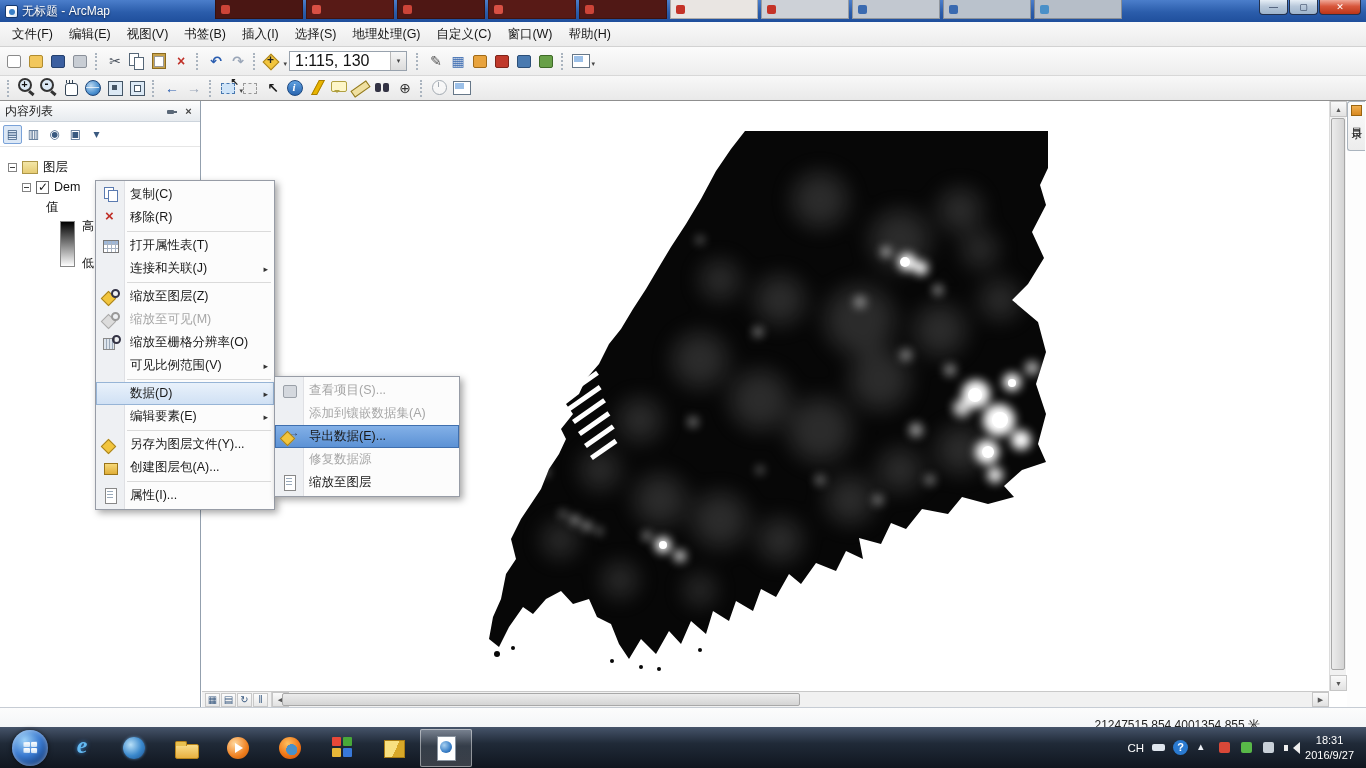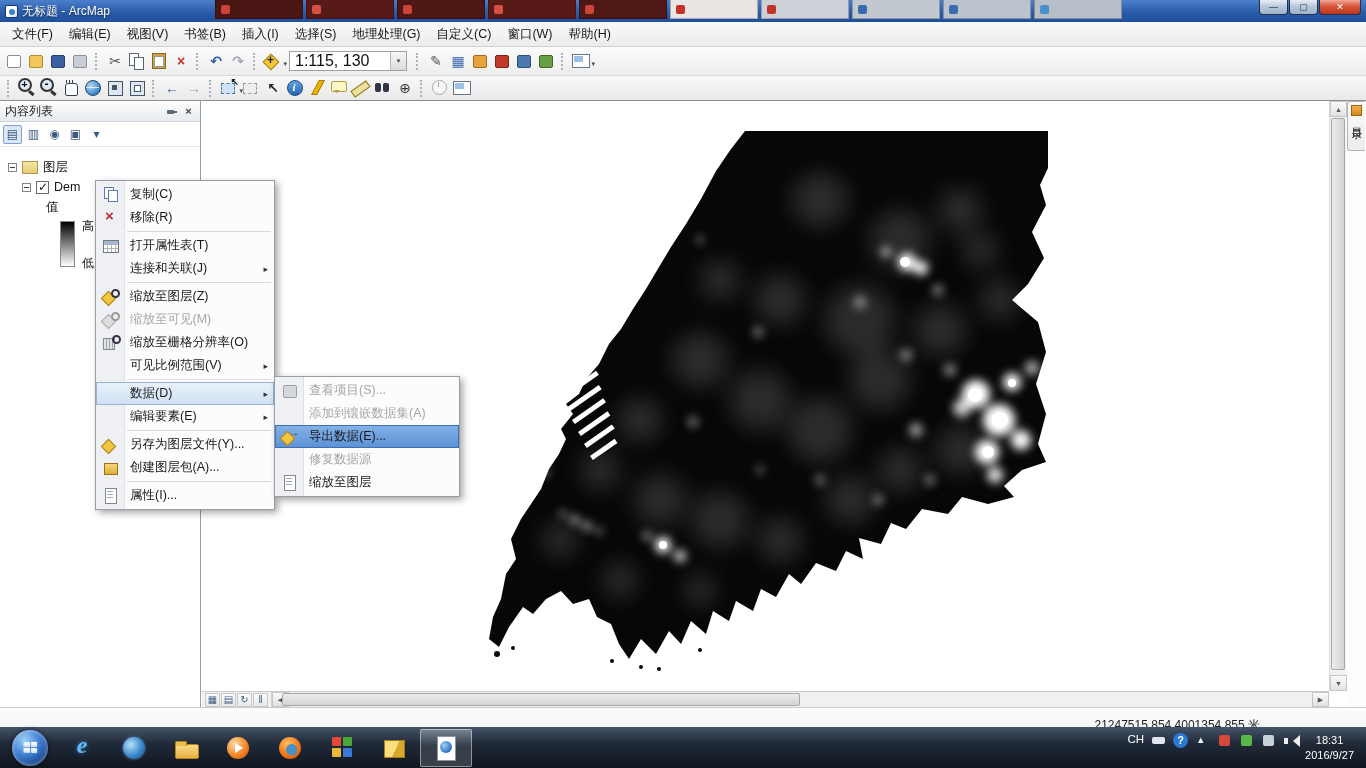--- a/index.html
+++ b/index.html
@@ -182,21 +182,21 @@
   .ti-folder::after{content:"";position:absolute;left:2px;top:6px;width:10px;height:4px;background:#e8c050;border:1px solid #b8841a;border-bottom:none;border-radius:2px 2px 0 0}
   .ti-media::before{content:"";position:absolute;inset:2px;border-radius:50%;background:radial-gradient(circle at 35% 30%,#ffd9a0,#f08020 60%,#c05808)}
   .ti-media::after{content:"";position:absolute;left:10px;top:8px;border:5px solid transparent;border-left:8px solid #fff}
   .ti-firefox::before{content:"";position:absolute;inset:2px;border-radius:50%;
     background:radial-gradient(circle at 58% 58%,#4a90c8 0 30%,transparent 32%),radial-gradient(circle at 40% 30%,#ffc060,#f07818 55%,#c84808)}
   .ti-grid::before{content:"";position:absolute;left:3px;top:2px;width:9px;height:9px;background:#e84838;border-radius:1px}
   .ti-grid::after{content:"";position:absolute;left:14px;top:2px;width:9px;height:9px;background:#48a838;border-radius:1px;box-shadow:0 11px 0 #3878d8,-11px 11px 0 #e8b838}
   .ti-cube::before{content:"";position:absolute;left:3px;top:5px;width:19px;height:16px;background:linear-gradient(115deg,#f8e080 0 55%,#d8a828 55%);border:1px solid #a87c14}
   .ti-arcmap::before{content:"";position:absolute;left:4px;top:1px;width:17px;height:23px;background:#fff;border:1px solid #8a94a0}
   .ti-arcmap::after{content:"";position:absolute;left:7px;top:6px;width:12px;height:12px;border-radius:50%;background:radial-gradient(circle at 35% 35%,#a8d0f0,#3a80c8 60%,#1a4e8a)}
-  #tray{margin-left:auto;display:flex;gap:7px;padding-right:12px;color:#fff}
+  #tray{margin-left:auto;display:flex;align-items:center;gap:7px;padding-right:12px;color:#fff}
   .tr{width:15px;height:15px;position:relative;flex:none}
   .tr-kbd::before{content:"";position:absolute;inset:4px 1px;background:#dfe6ee;border-radius:2px}
   .tr-help::before{content:"?";position:absolute;inset:0;background:#2a7ad0;border-radius:50%;color:#fff;font:bold 11px/15px "Liberation Sans",sans-serif;text-align:center}
   .tr-up::before{content:"▴";position:absolute;left:3px;top:0;color:#eef2f8;font-size:11px}
   .tr-red::before{content:"";position:absolute;inset:2px;background:#d84838;border-radius:2px}
   .tr-green::before{content:"";position:absolute;inset:2px;background:#58b848;border-radius:2px}
   .tr-gray::before{content:"";position:absolute;inset:2px;background:#c8d0d8;border-radius:2px}
   .tr-vol::before{content:"";position:absolute;left:1px;top:5px;width:4px;height:6px;background:#eee}
   .tr-vol::after{content:"";position:absolute;left:4px;top:2px;border:6px solid transparent;border-right:7px solid #eee}
   #lang{font-size:11.5px}

